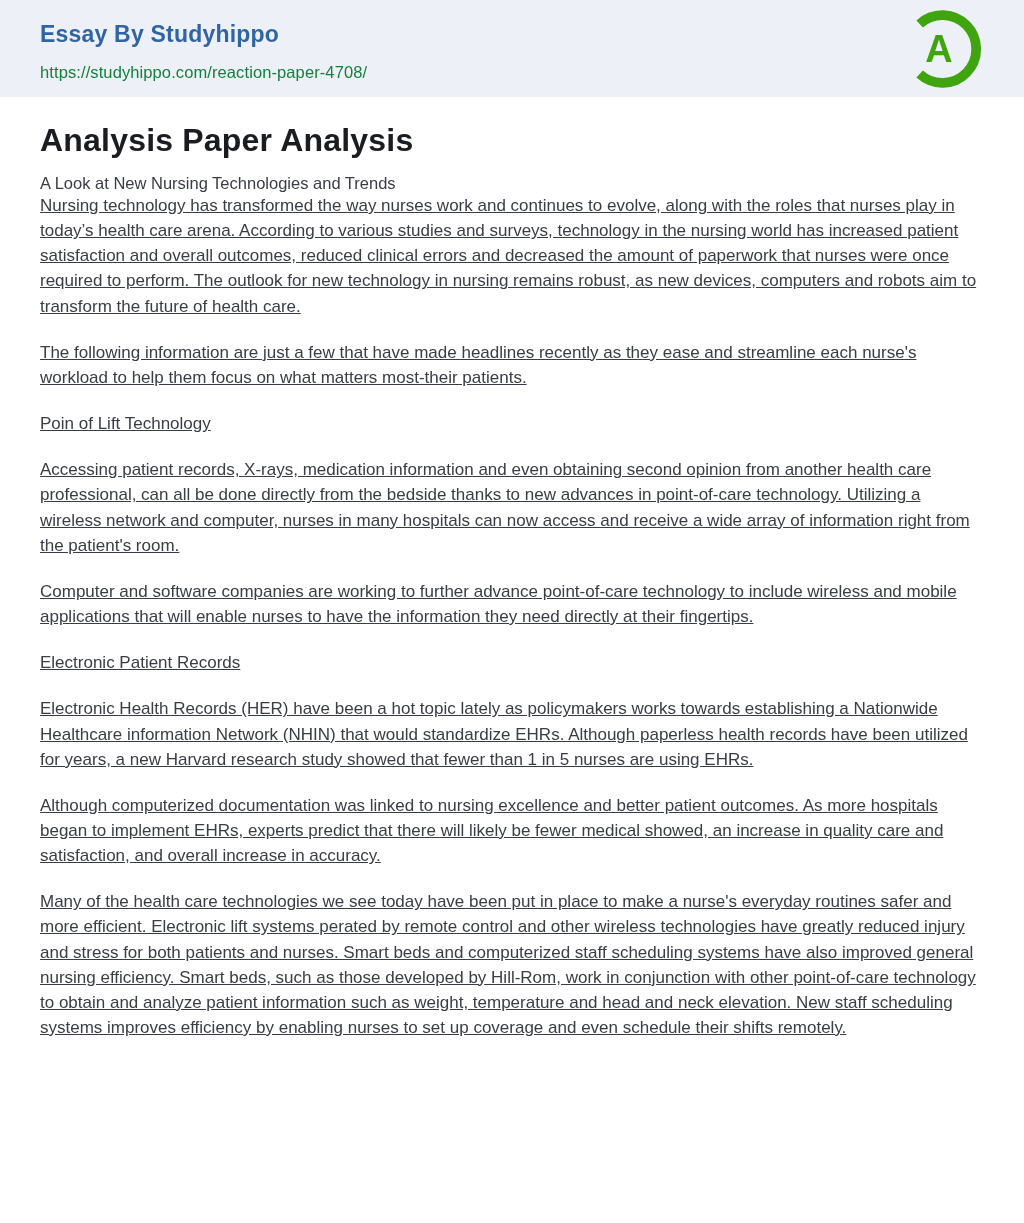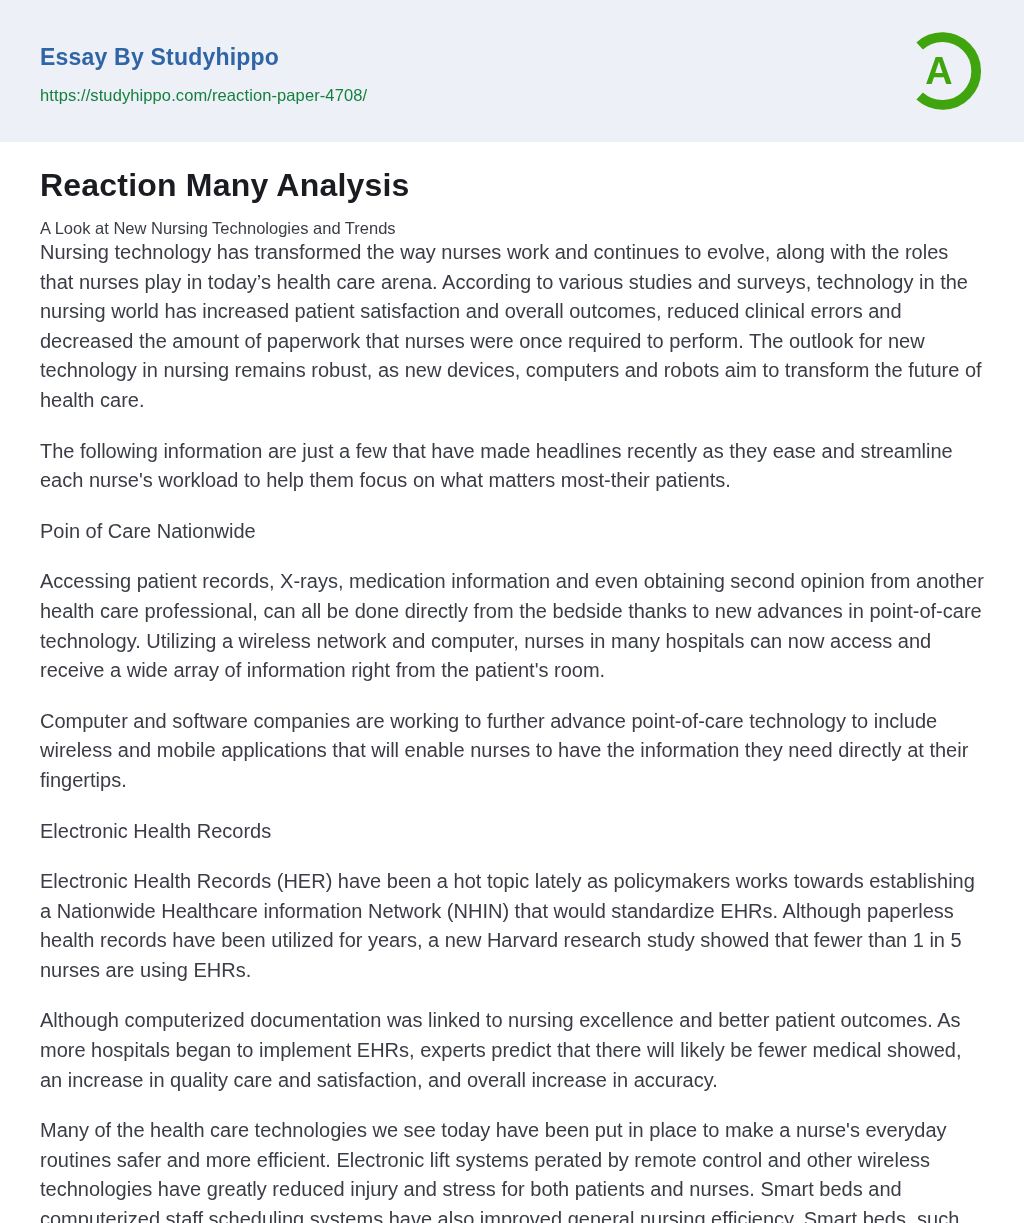--- a/index.html
+++ b/index.html
@@ -5,21 +5,21 @@
   * { margin: 0; padding: 0; box-sizing: border-box; }
   html, body {
     width: 1024px;
     background: #ffffff;
     font-family: "Liberation Sans", sans-serif;
   }
   body { min-height: 1223px; }
 
   
   .page-header {
-    height: 142px;
+    height: 97px;
     background: #eef0f7;
     display: flex;
     align-items: center;
     justify-content: space-between;
     padding: 0 40px;
   }
   .header-left { display: flex; flex-direction: column; gap: 15px; padding-top: 6px; }
   .header-title {
     color: #2f64a5;
     font-size: 23px;
@@ -43,46 +43,47 @@
     font-weight: 700;
     letter-spacing: 0.2px;
     margin-bottom: 15px;
   }
   .article-subtitle {
     color: #3a3d45;
     font-size: 16.5px;
   }
   .article p, .article .section-heading {
     color: #3a3d45;
-    font-size: 20px;
+    font-size: 17px;
     line-height: 1.48;
     margin-bottom: 21px;
     max-width: 950px;
+    text-decoration: underline;
   }
 </style>
 </head>
 <body>
 
 <header class="page-header">
   <div class="header-left">
     <div class="header-title">Essay By Studyhippo</div>
     <a class="header-url" href="#">https://studyhippo.com/reaction-paper-4708/</a>
   </div>
   <svg class="logo" viewBox="0 0 80 84" aria-hidden="true">
     <path d="M 17.2 17.6 A 33 33 0 1 1 17.2 66.4" fill="none" stroke="#3fa40e" stroke-width="9.5" stroke-linecap="butt"></path>
     <text x="36" y="55" text-anchor="middle" font-size="37" font-weight="700" font-family="Liberation Sans, sans-serif" fill="#3fa40e">A</text>
   </svg>
 </header>
 
 <main class="article">
-  <h1 class="article-title">Reaction Many Analysis</h1>
+  <h1 class="article-title">Analysis Paper Analysis</h1>
   <div class="article-subtitle">A Look at New Nursing Technologies and Trends</div>
 
   <p>Nursing technology has transformed the way nurses work and continues to evolve, along with the roles that nurses play in today’s health care arena. According to various studies and surveys, technology in the nursing world has increased patient satisfaction and overall outcomes, reduced clinical errors and decreased the amount of paperwork that nurses were once required to perform. The outlook for new technology in nursing remains robust, as new devices, computers and robots aim to transform the future of health care.</p>
   <p>The following information are just a few that have made headlines recently as they ease and streamline each nurse's workload to help them focus on what matters most-their patients.</p>
-  <p class="section-heading">Poin of Care Nationwide</p>
+  <p class="section-heading">Poin of Lift Technology</p>
   <p>Accessing patient records, X-rays, medication information and even obtaining second opinion from another health care professional, can all be done directly from the bedside thanks to new advances in point-of-care technology. Utilizing a wireless network and computer, nurses in many hospitals can now access and receive a wide array of information right from the patient's room.</p>
   <p>Computer and software companies are working to further advance point-of-care technology to include wireless and mobile applications that will enable nurses to have the information they need directly at their fingertips.</p>
-  <p class="section-heading">Electronic Health Records</p>
+  <p class="section-heading">Electronic Patient Records</p>
   <p>Electronic Health Records (HER) have been a hot topic lately as policymakers works towards establishing a Nationwide Healthcare information Network (NHIN) that would standardize EHRs. Although paperless health records have been utilized for years, a new Harvard research study showed that fewer than 1 in 5 nurses are using EHRs.</p>
   <p>Although computerized documentation was linked to nursing excellence and better patient outcomes. As more hospitals began to implement EHRs, experts predict that there will likely be fewer medical showed, an increase in quality care and satisfaction, and overall increase in accuracy.</p>
   <p>Many of the health care technologies we see today have been put in place to make a nurse's everyday routines safer and more efficient. Electronic lift systems perated by remote control and other wireless technologies have greatly reduced injury and stress for both patients and nurses. Smart beds and computerized staff scheduling systems have also improved general nursing efficiency. Smart beds, such as those developed by Hill-Rom, work in conjunction with other point-of-care technology to obtain and analyze patient information such as weight, temperature and head and neck elevation. New staff scheduling systems improves efficiency by enabling nurses to set up coverage and even schedule their shifts remotely.</p>
 </main>
 
 </body></html>

